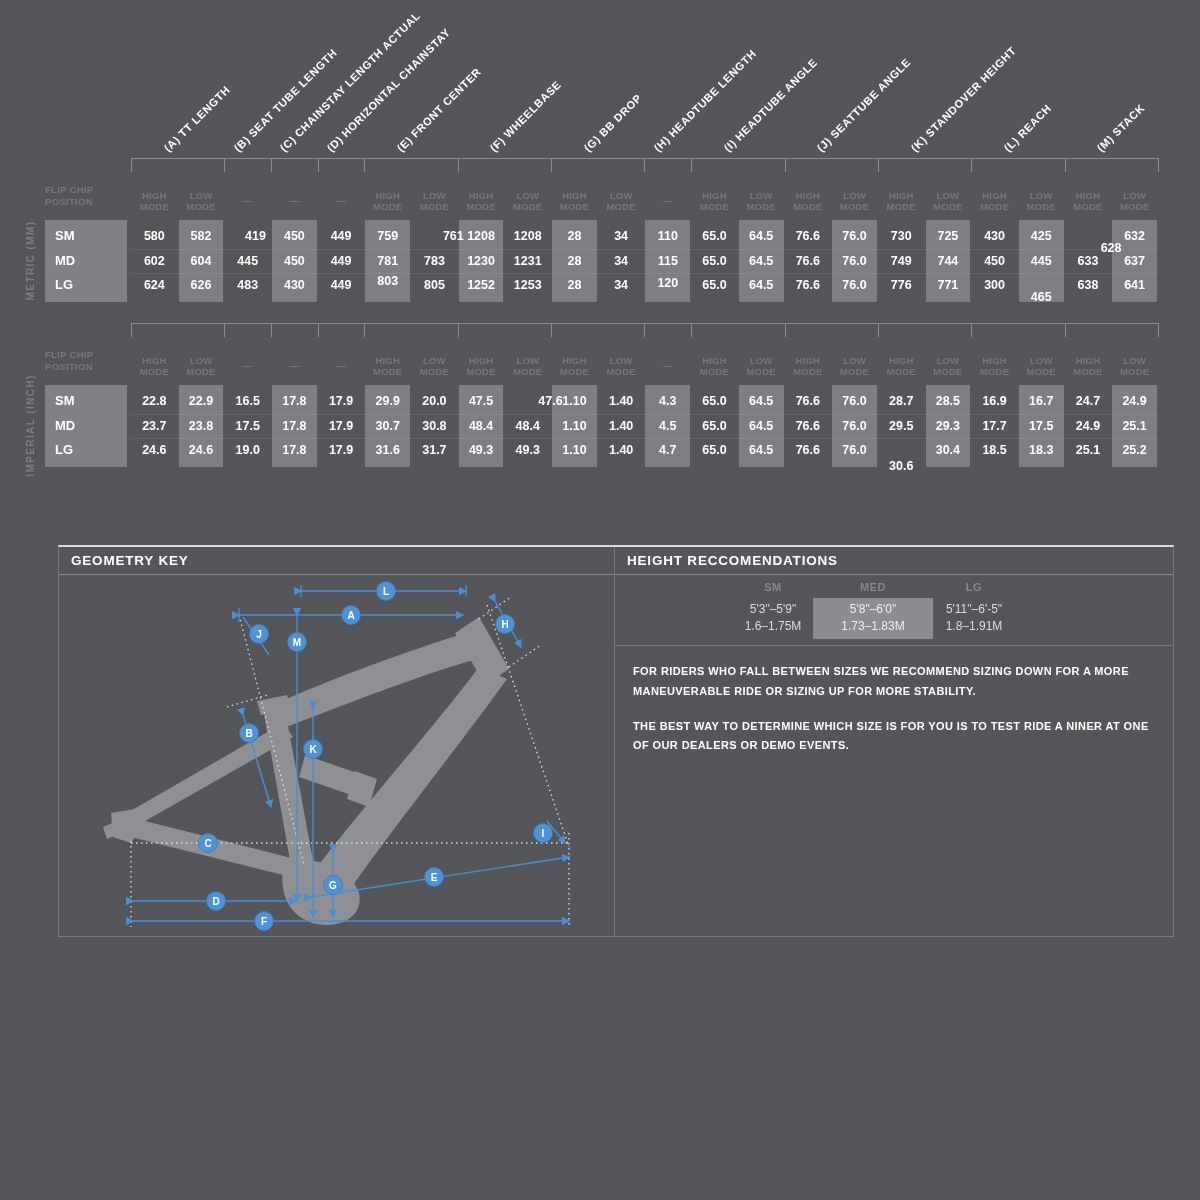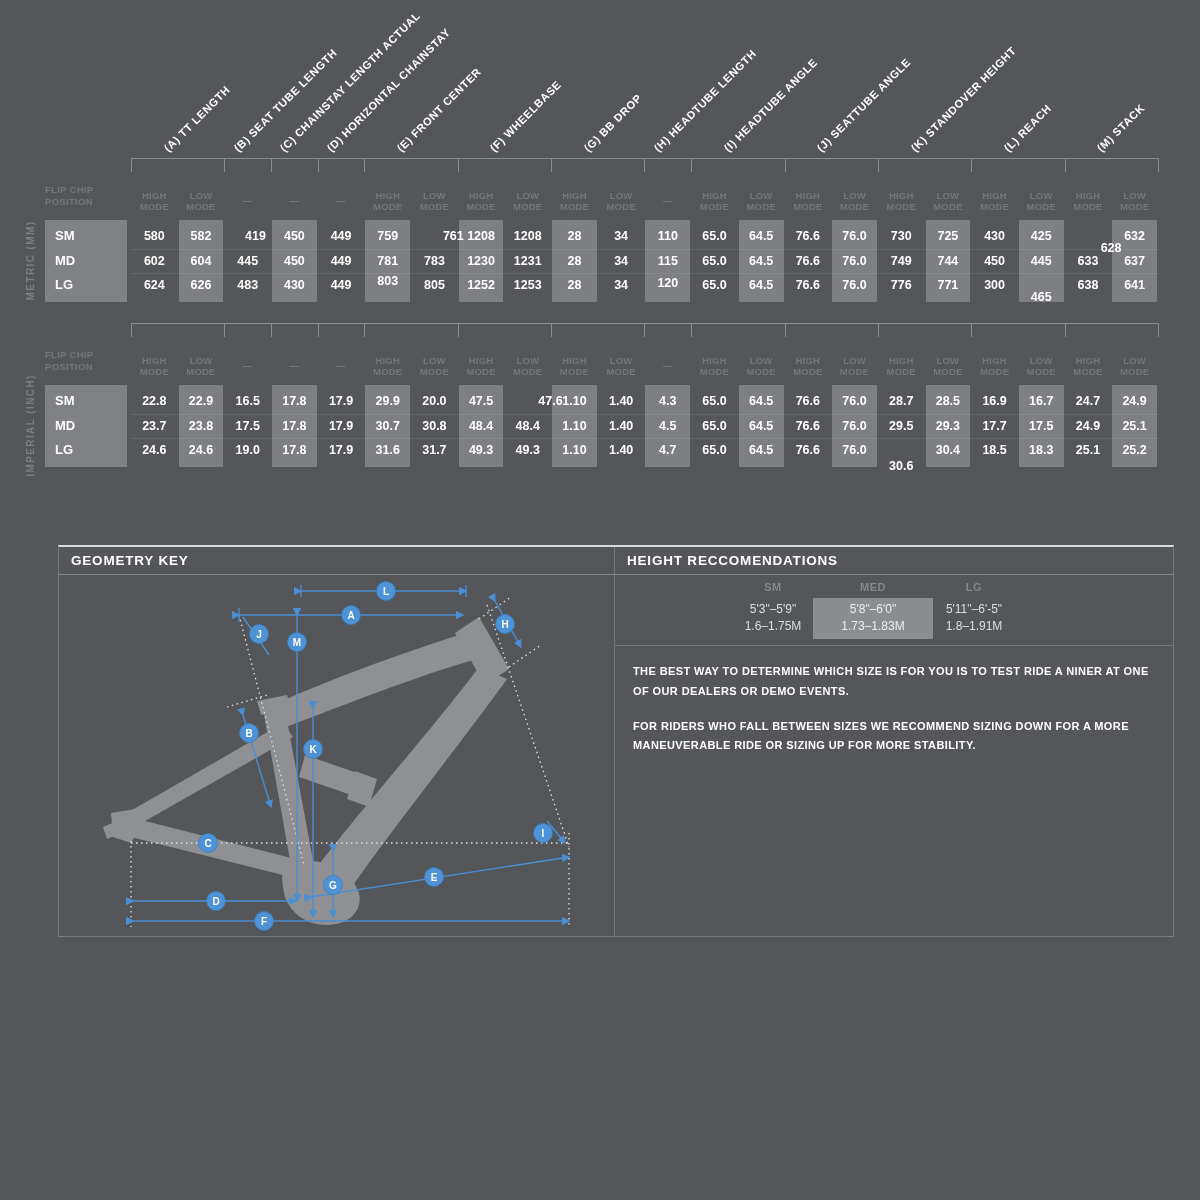--- a/index.html
+++ b/index.html
@@ -421,19 +421,19 @@
           </div>
           <div class="size-block" style="left: 299px;">
             <div class="size-head">LG</div>
             <div class="size-box">
               <div>5'11"–6'-5"</div>
               <div>1.8–1.91M</div>
             </div>
           </div>
         </div>
       <div id="notes">
+          <p>FOR RIDERS WHO FALL BETWEEN SIZES WE RECOMMEND SIZING DOWN FOR A MORE MANEUVERABLE RIDE OR SIZING UP FOR MORE STABILITY.</p>
           <p>THE BEST WAY TO DETERMINE WHICH SIZE IS FOR YOU IS TO TEST RIDE A NINER AT ONE OF OUR DEALERS OR DEMO EVENTS.</p>
-          <p>FOR RIDERS WHO FALL BETWEEN SIZES WE RECOMMEND SIZING DOWN FOR A MORE MANEUVERABLE RIDE OR SIZING UP FOR MORE STABILITY.</p>
         </div>
     </div>
 
   </div>
 </div>
 
 </body></html>

